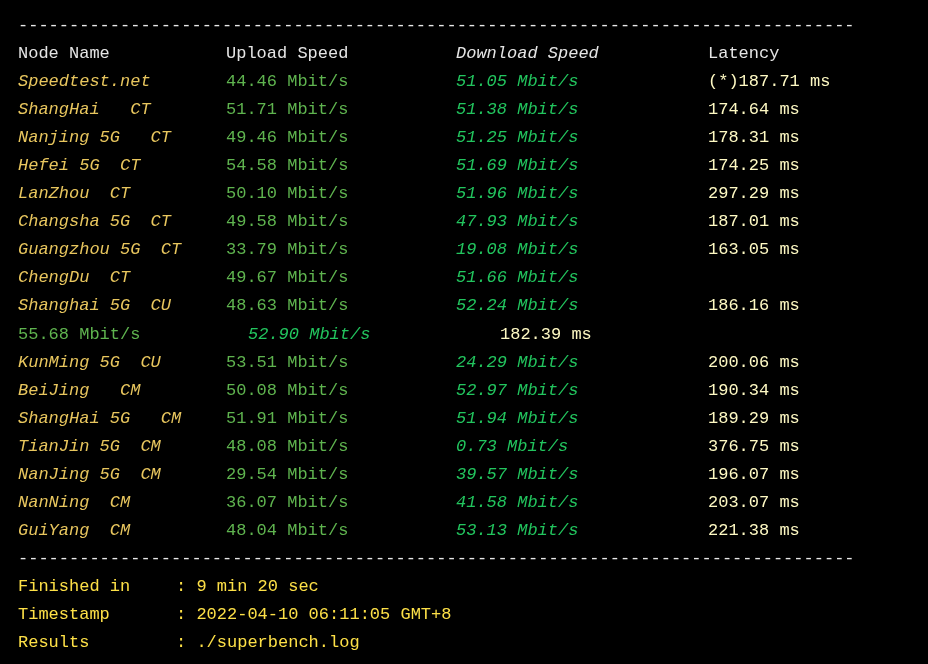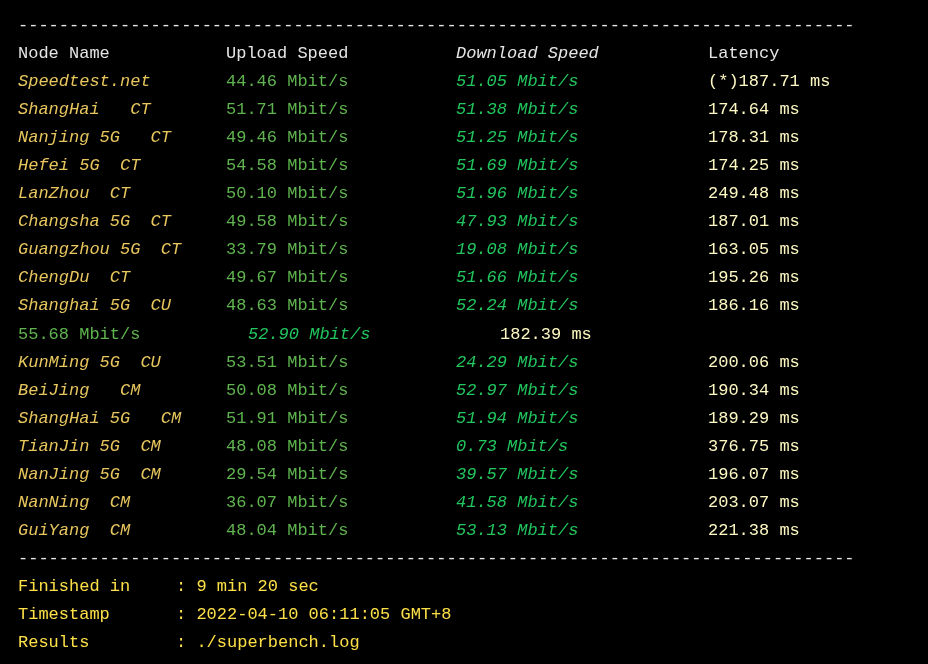--- a/index.html
+++ b/index.html
@@ -78,24 +78,24 @@
     <span class="col-upload">Upload Speed</span>
     <span class="col-download">Download Speed</span>
     <span class="col-latency">Latency</span>
   </div>
 
   <div id="rows-container">
       <div class="row"><span class="col-name yellow">Speedtest.net</span><span class="col-upload green">44.46 Mbit/s</span><span class="col-download red">51.05 Mbit/s</span><span class="col-latency cyan">(*)187.71 ms</span></div>
       <div class="row"><span class="col-name yellow">ShangHai   CT</span><span class="col-upload green">51.71 Mbit/s</span><span class="col-download red">51.38 Mbit/s</span><span class="col-latency cyan">174.64 ms</span></div>
       <div class="row"><span class="col-name yellow">Nanjing 5G   CT</span><span class="col-upload green">49.46 Mbit/s</span><span class="col-download red">51.25 Mbit/s</span><span class="col-latency cyan">178.31 ms</span></div>
       <div class="row"><span class="col-name yellow">Hefei 5G  CT</span><span class="col-upload green">54.58 Mbit/s</span><span class="col-download red">51.69 Mbit/s</span><span class="col-latency cyan">174.25 ms</span></div>
-      <div class="row"><span class="col-name yellow">LanZhou  CT</span><span class="col-upload green">50.10 Mbit/s</span><span class="col-download red">51.96 Mbit/s</span><span class="col-latency cyan">249.48 ms</span></div>
+      <div class="row"><span class="col-name yellow">LanZhou  CT</span><span class="col-upload green">50.10 Mbit/s</span><span class="col-download red">51.96 Mbit/s</span><span class="col-latency cyan">297.29 ms</span></div>
       <div class="row"><span class="col-name yellow">Changsha 5G  CT</span><span class="col-upload green">49.58 Mbit/s</span><span class="col-download red">47.93 Mbit/s</span><span class="col-latency cyan">187.01 ms</span></div>
       <div class="row"><span class="col-name yellow">Guangzhou 5G  CT</span><span class="col-upload green">33.79 Mbit/s</span><span class="col-download red">19.08 Mbit/s</span><span class="col-latency cyan">163.05 ms</span></div>
-      <div class="row"><span class="col-name yellow">ChengDu  CT</span><span class="col-upload green">49.67 Mbit/s</span><span class="col-download red">51.66 Mbit/s</span><span class="col-latency cyan">195.26 ms</span></div>
+      <div class="row"><span class="col-name yellow">ChengDu  CT</span><span class="col-upload green">49.67 Mbit/s</span><span class="col-download red">51.66 Mbit/s</span></div>
       <div class="row"><span class="col-name yellow">Shanghai 5G  CU</span><span class="col-upload green">48.63 Mbit/s</span><span class="col-download red">52.24 Mbit/s</span><span class="col-latency cyan">186.16 ms</span></div>
       <div class="row"><span class="col-upload green">55.68 Mbit/s</span><span class="col-download red">52.90 Mbit/s</span><span class="col-latency cyan">182.39 ms</span></div>
       <div class="row"><span class="col-name yellow">KunMing 5G  CU</span><span class="col-upload green">53.51 Mbit/s</span><span class="col-download red">24.29 Mbit/s</span><span class="col-latency cyan">200.06 ms</span></div>
       <div class="row"><span class="col-name yellow">BeiJing   CM</span><span class="col-upload green">50.08 Mbit/s</span><span class="col-download red">52.97 Mbit/s</span><span class="col-latency cyan">190.34 ms</span></div>
       <div class="row"><span class="col-name yellow">ShangHai 5G   CM</span><span class="col-upload green">51.91 Mbit/s</span><span class="col-download red">51.94 Mbit/s</span><span class="col-latency cyan">189.29 ms</span></div>
       <div class="row"><span class="col-name yellow">TianJin 5G  CM</span><span class="col-upload green">48.08 Mbit/s</span><span class="col-download red">0.73 Mbit/s</span><span class="col-latency cyan">376.75 ms</span></div>
       <div class="row"><span class="col-name yellow">NanJing 5G  CM</span><span class="col-upload green">29.54 Mbit/s</span><span class="col-download red">39.57 Mbit/s</span><span class="col-latency cyan">196.07 ms</span></div>
       <div class="row"><span class="col-name yellow">NanNing  CM</span><span class="col-upload green">36.07 Mbit/s</span><span class="col-download red">41.58 Mbit/s</span><span class="col-latency cyan">203.07 ms</span></div>
       <div class="row"><span class="col-name yellow">GuiYang  CM</span><span class="col-upload green">48.04 Mbit/s</span><span class="col-download red">53.13 Mbit/s</span><span class="col-latency cyan">221.38 ms</span></div>
     </div>

